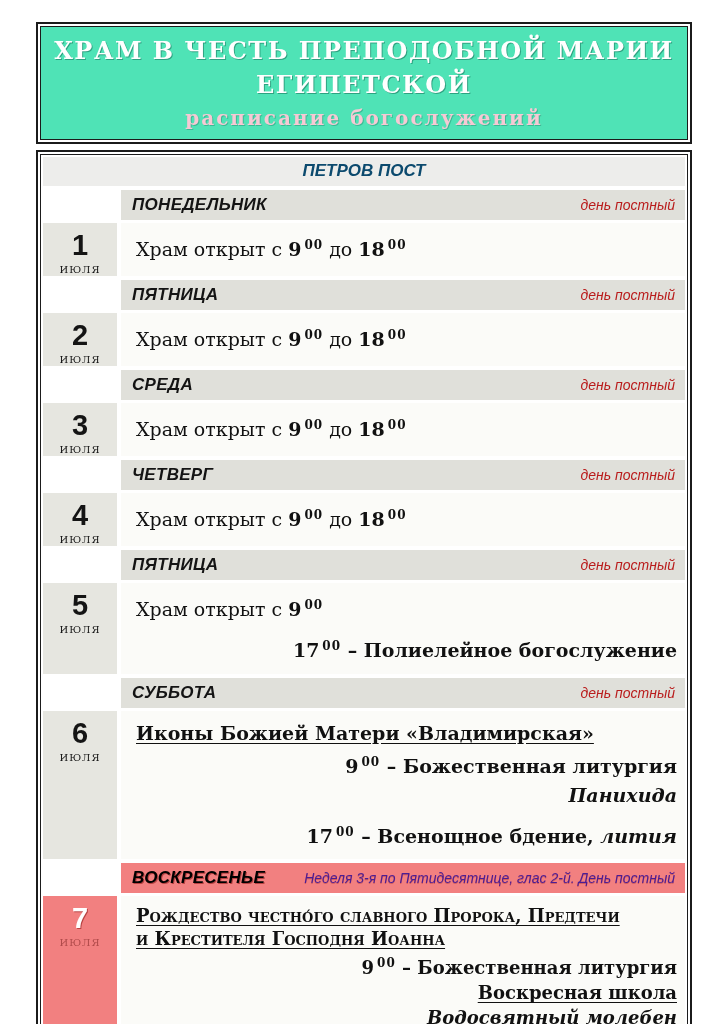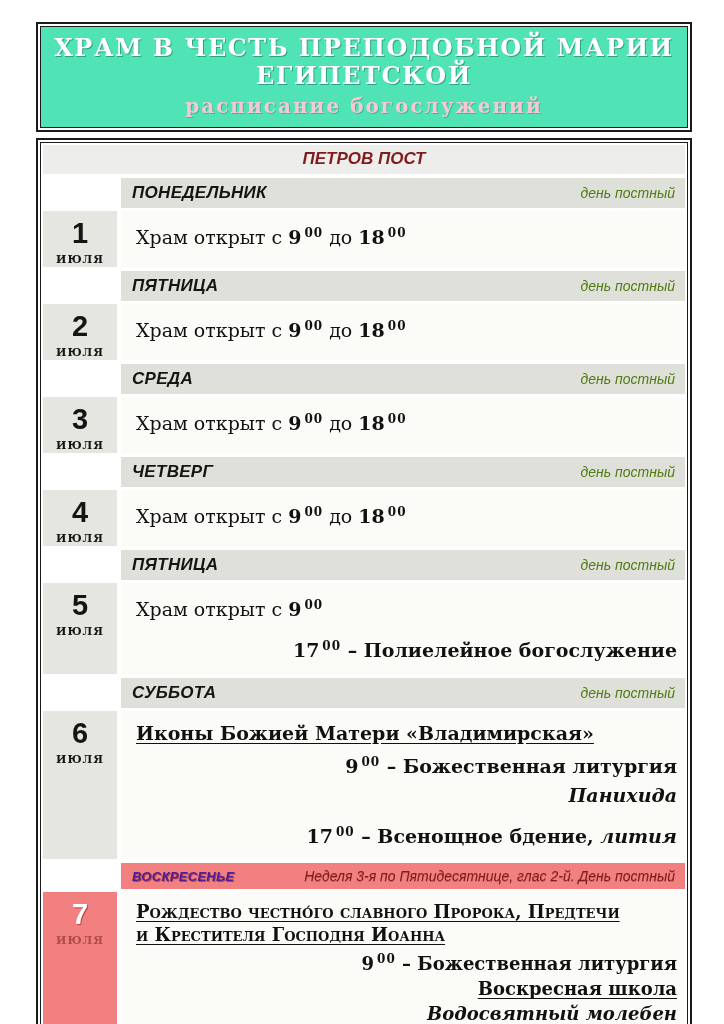--- a/index.html
+++ b/index.html
@@ -11,79 +11,79 @@
   }
   .page{padding:22px 32px 0 36px;}
 
   
   .frame{border:2px solid var(--border-color,#1b1b1b);padding:2px;background:#fff;}
   .frame-inner{border:1px solid var(--border-color,#1b1b1b);}
 
   
   .banner{background:var(--header-bg,#4fe3b6);text-align:center;padding:7px 6px 9px;}
   .banner-title{
-    font-family:"DejaVu Serif", serif;font-weight:bold;font-size:24px;line-height:28px;
+    font-family:"DejaVu Serif", serif;font-weight:bold;font-size:24px;line-height:34px;
     color:var(--header-title,#ffffff);letter-spacing:1.5px;
     text-shadow:1px 1px 0 rgba(20,110,85,.55);
   }
   .banner-subtitle{
     font-family:"DejaVu Serif", serif;font-weight:bold;font-size:20px;line-height:24px;
     color:var(--header-subtitle,#f6c9d4);letter-spacing:2px;margin-top:4px;
     text-shadow:1px 1px 0 rgba(20,110,85,.35);
   }
 
   
   .board{margin-top:6px;}
   .board-pad{padding:2px;background:#fff;}
   .season-row{
     background:var(--season-bg,#ededeb);text-align:center;
     font-family:"Liberation Sans", sans-serif;font-weight:bold;font-style:italic;
-    font-size:17px;padding:4px 0 5px;color:#7f1d1d;
+    font-size:17px;padding:4px 0 5px;color:#0c4a6e;
   }
 
   .day{margin-top:4px;}
   .day-header{display:flex;align-items:flex-end;}
   .day-corner{width:78px;background:#fff;}
   .day-bar{
     flex:1;background:var(--day-bar,#e0e0da);
     display:flex;justify-content:space-between;align-items:center;
     padding:5px 10px 5px 11px;
   }
   .day-name{
     font-family:"Liberation Sans", sans-serif;font-weight:bold;font-style:italic;
     font-size:17px;color:#141414;letter-spacing:.3px;
   }
   .day-note{
     font-family:"Liberation Sans", sans-serif;font-style:italic;
-    font-size:14px;color:#4d7c0f;white-space:nowrap;
+    font-size:14px;color:#b91c1c;white-space:nowrap;
   }
   .day-body{display:flex;margin-top:3px;align-items:stretch;}
   .date-cell{
     width:74px;background:var(--date-box,#e6e6e0);
     text-align:center;padding-top:7px;margin-right:4px;flex:0 0 74px;
   }
   .date-num{font-family:"Liberation Sans", sans-serif;font-weight:bold;font-size:29px;line-height:30px;color:#141414;}
-  .date-month{font-variant:small-caps;font-weight:bold;font-size:16px;letter-spacing:1px;color:#141414;}
+  .date-month{font-variant:small-caps;font-weight:normal;font-size:14px;letter-spacing:1px;color:#141414;}
   .day-content{flex:1;background:var(--row-bg,#fbfbf8);padding:10px 8px 10px 15px;}
 
   .line{font-size:19px;line-height:25px;white-space:pre-line;}
   .line + .line{margin-top:4px;text-align:right;}
   .line.indent{padding-left:58px;}
   .line.gap{margin-top:12px;}
 
   .b{font-weight:bold;}
   .i{font-style:italic;}
   .u{text-decoration:underline;text-underline-offset:3px;}
   .sup{vertical-align:super;font-size:12px;margin-left:3px;letter-spacing:1px;}
   .sc{font-variant:small-caps;}
 
   
   .day.sunday .day-bar{background:var(--sunday,#f28080);}
-  .day.sunday .day-name{color:#4c1d95;text-shadow:1px 1px 0 rgba(160,40,40,.7);font-size:13px;}
-  .day.sunday .day-note{color:#7f1d1d;text-shadow:0 1px 0 rgba(160,40,40,.4);}
+  .day.sunday .day-name{color:#000000;text-shadow:1px 1px 0 rgba(160,40,40,.7);font-size:17px;}
+  .day.sunday .day-note{color:#4c1d95;text-shadow:0 1px 0 rgba(160,40,40,.4);}
   .day.sunday .date-cell{background:var(--sunday,#f28080);}
   .day.sunday .date-num{color:#fff;text-shadow:1px 1px 0 rgba(160,40,40,.7);}
   .day.sunday .date-month{color:var(--sunday-month,#b04a4a);}
   .day.sunday .line{font-size:18px;line-height:23px;}
   .day.sunday .day-content{padding:8px 8px 8px 15px;}
   .day.sunday .line + .line{margin-top:2px;}
 </style>
 </head>
 <body>
 

